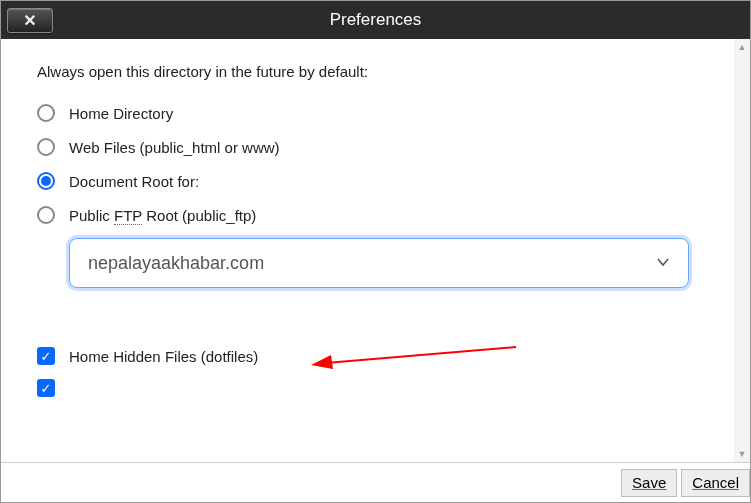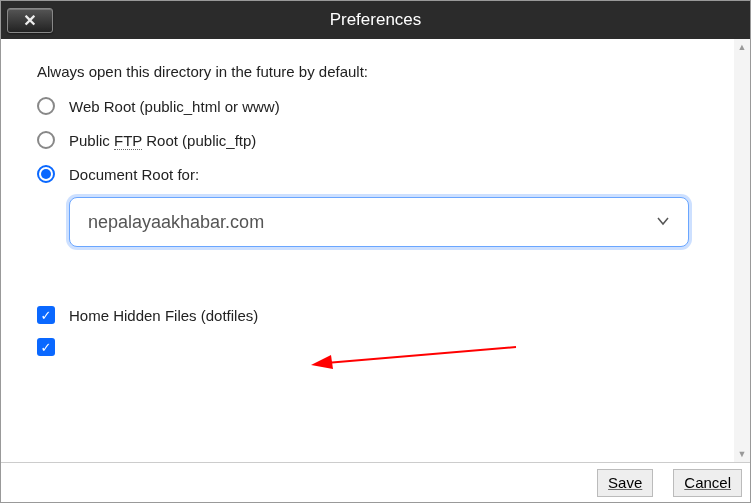--- a/index.html
+++ b/index.html
@@ -74,21 +74,21 @@
     align-items: center;
     justify-content: center;
     font-size: 9px;
     color: #999;
   }
   .scroll-arrow.top { top: 0; }
   .scroll-arrow.bot { bottom: 0; }
 
   .section-label {
     font-size: 15px;
-    margin-bottom: 9px;
+    margin-bottom: 16px;
   }
   .radio-group { margin-bottom: 10px; }
   .radio-row {
     display: flex;
     align-items: center;
     padding: 8px 0;
     gap: 14px;
     font-size: 15px;
   }
   .radio-circle {
@@ -165,22 +165,22 @@
   }
 
   .footer {
     position: absolute;
     bottom: 0; left: 0; right: 0;
     height: 40px;
     border-top: 1px solid #ccc;
     display: flex;
     justify-content: flex-end;
     align-items: center;
-    padding: 0 8px;
-    gap: 20px;
+    padding: 0 0;
+    gap: 4px;
     background: #fff;
   }
   .ftr-btn {
     height: 28px;
     padding: 0 10px;
     font-size: 15px;
     border: 1px solid #bbb;
     background: #eee;
     cursor: pointer;
     text-decoration: underline;
@@ -199,36 +199,40 @@
     </div>
     <div class="title-text">Preferences</div>
   </div>
 
   <div class="content-wrap">
 
     <div class="section-label">Always open this directory in the future by default:</div>
 
     <div class="radio-group">
 
-
       <div class="radio-row">
         <span class="radio-circle"></span>
-        <span>Web Root (public_html or www)</span>
+        <span>Home Directory</span>
       </div>
 
       <div class="radio-row">
         <span class="radio-circle"></span>
-        <span><span>Public </span><span class="abbr">FTP</span><span> Root (public_ftp)</span></span>
+        <span>Web Files (public_html or www)</span>
       </div>
 
       <div class="radio-row">
         <span class="radio-circle selected">
           <span class="radio-dot"></span>
         </span>
         <span>Document Root for:</span>
+      </div>
+
+      <div class="radio-row">
+        <span class="radio-circle"></span>
+        <span><span>Public </span><span class="abbr">FTP</span><span> Root (public_ftp)</span></span>
       </div>
 
       <div class="select-wrap">
         <div class="select-box">
           <span>nepalayaakhabar.com</span>
           <span class="chevron">
             <svg width="14" height="14" viewBox="0 0 14 14">
                 <path d="M2 4 L7 10 L12 4" fill="none" stroke="#555" stroke-width="1.5"></path>
               </svg>
           </span>

